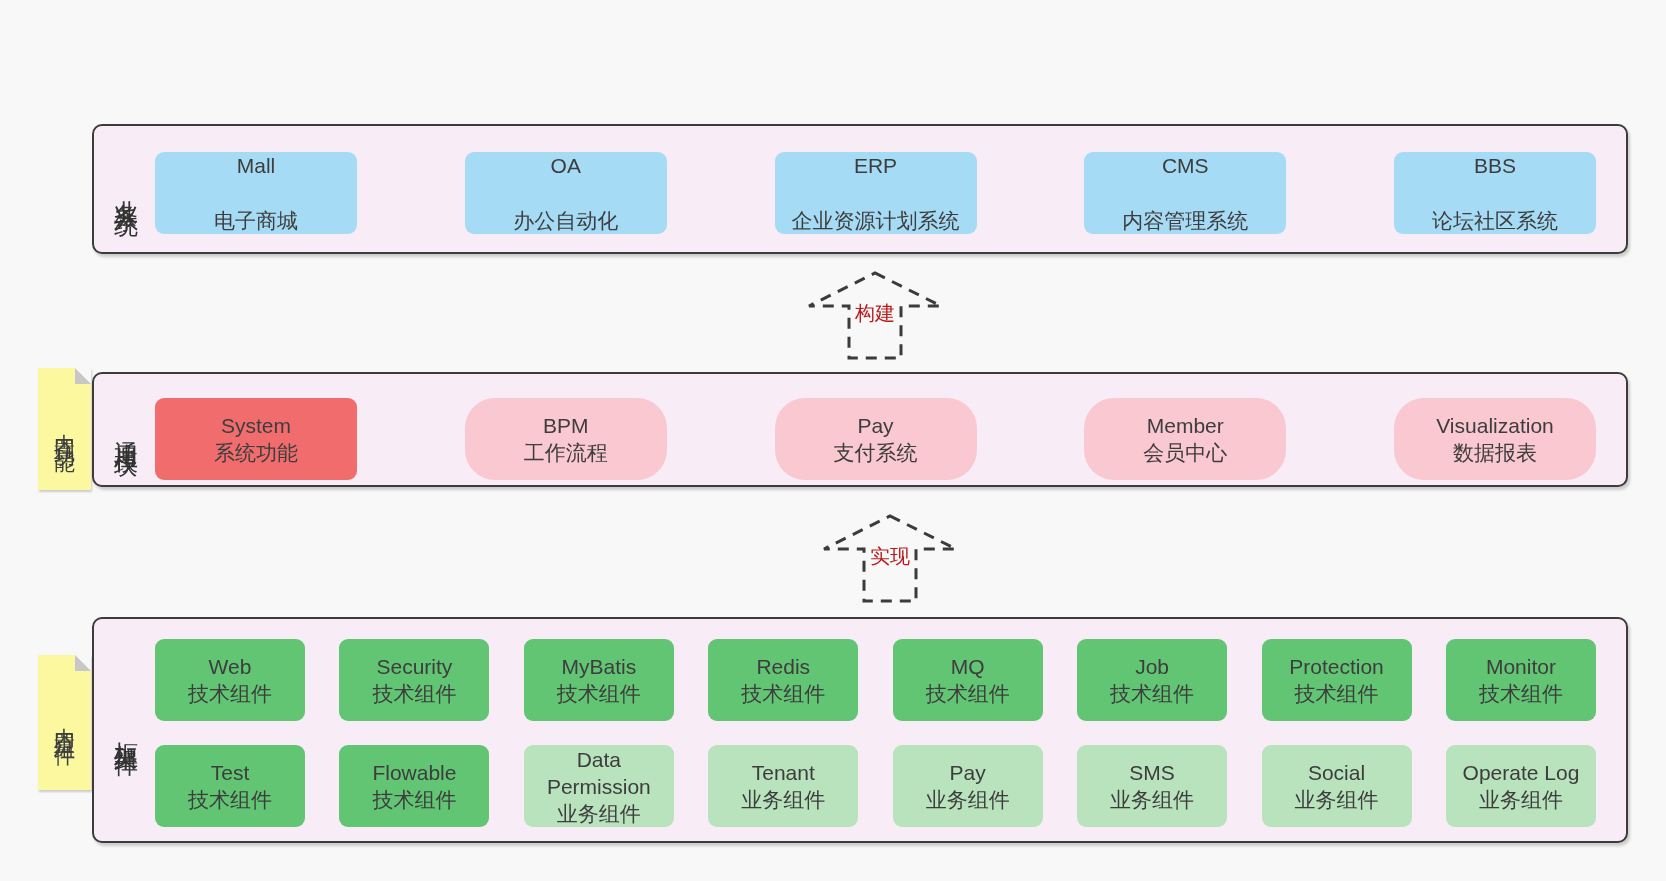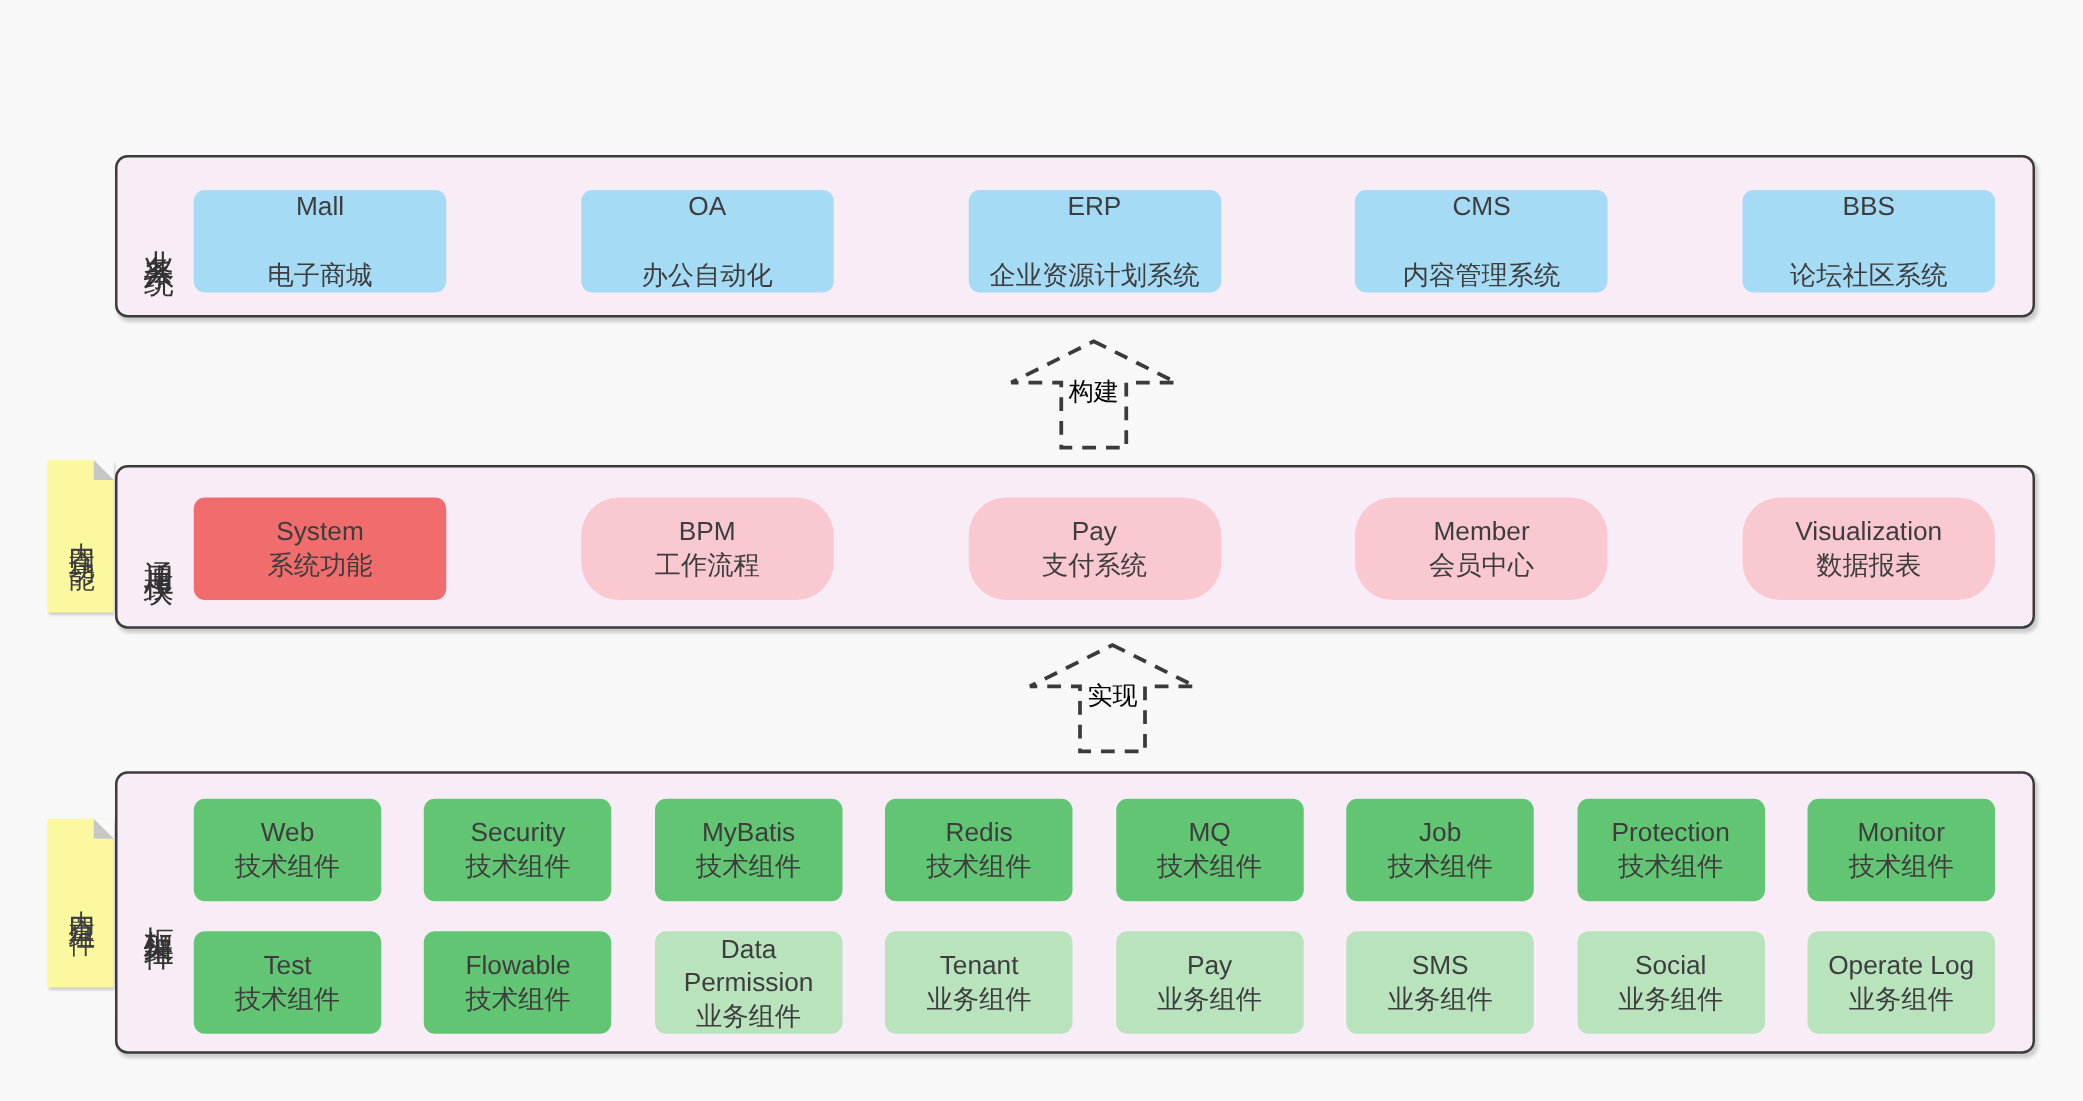--- a/index.html
+++ b/index.html
@@ -15,21 +15,21 @@
     font-family:"Liberation Sans","DejaVu Sans",sans-serif;color:var(--text);
   }
   .band{
     position:absolute;left:92px;width:1536px;
     background:var(--band-bg);
     border:2px solid var(--band-border);border-radius:10px;
     box-shadow:2px 3px 3px rgba(0,0,0,0.18);
     box-sizing:border-box;
   }
   .band-1{top:124px;height:130px;}
-  .band-2{top:372px;height:131px;}
+  .band-2{top:372px;height:115px;}
   .band-3{top:617px;height:226px;}
   .band-label{
     position:absolute;left:16px;top:50%;transform:translateY(-50%);
     writing-mode:vertical-lr;text-orientation:upright;
     font-size:24px;letter-spacing:4px;color:#333;
   }
   .row{position:absolute;left:61px;right:30px;display:flex;justify-content:space-between;}
   .band-1 .row{top:26px;}
   .band-2 .row{top:24px;}
   .band-3 .row-1{top:20px;}
@@ -61,21 +61,21 @@
   }
   .arrow{position:absolute;width:150px;height:92px;}
   .arrow-1{left:800px;top:270px;}
   .arrow-2{left:815px;top:513px;}
   .arrow svg{display:block;width:150px;height:92px;}
   .arrow polygon{
     fill:none;stroke:#3b3b3b;stroke-width:3;stroke-dasharray:11 8;stroke-linejoin:miter;
   }
   .arrow-label{
     position:absolute;left:50%;top:30px;transform:translateX(-50%);
-    background:var(--page-bg);padding:0 3px;font-size:20px;color:#000000;white-space:nowrap;
+    background:var(--page-bg);padding:0 3px;font-size:20px;color:#b91c1c;white-space:nowrap;
   }
 </style>
 </head>
 <body>
 
 <div class="stage">
 
   <div class="band band-1">
     <div class="band-label">业务系统</div>
     <div class="row">

